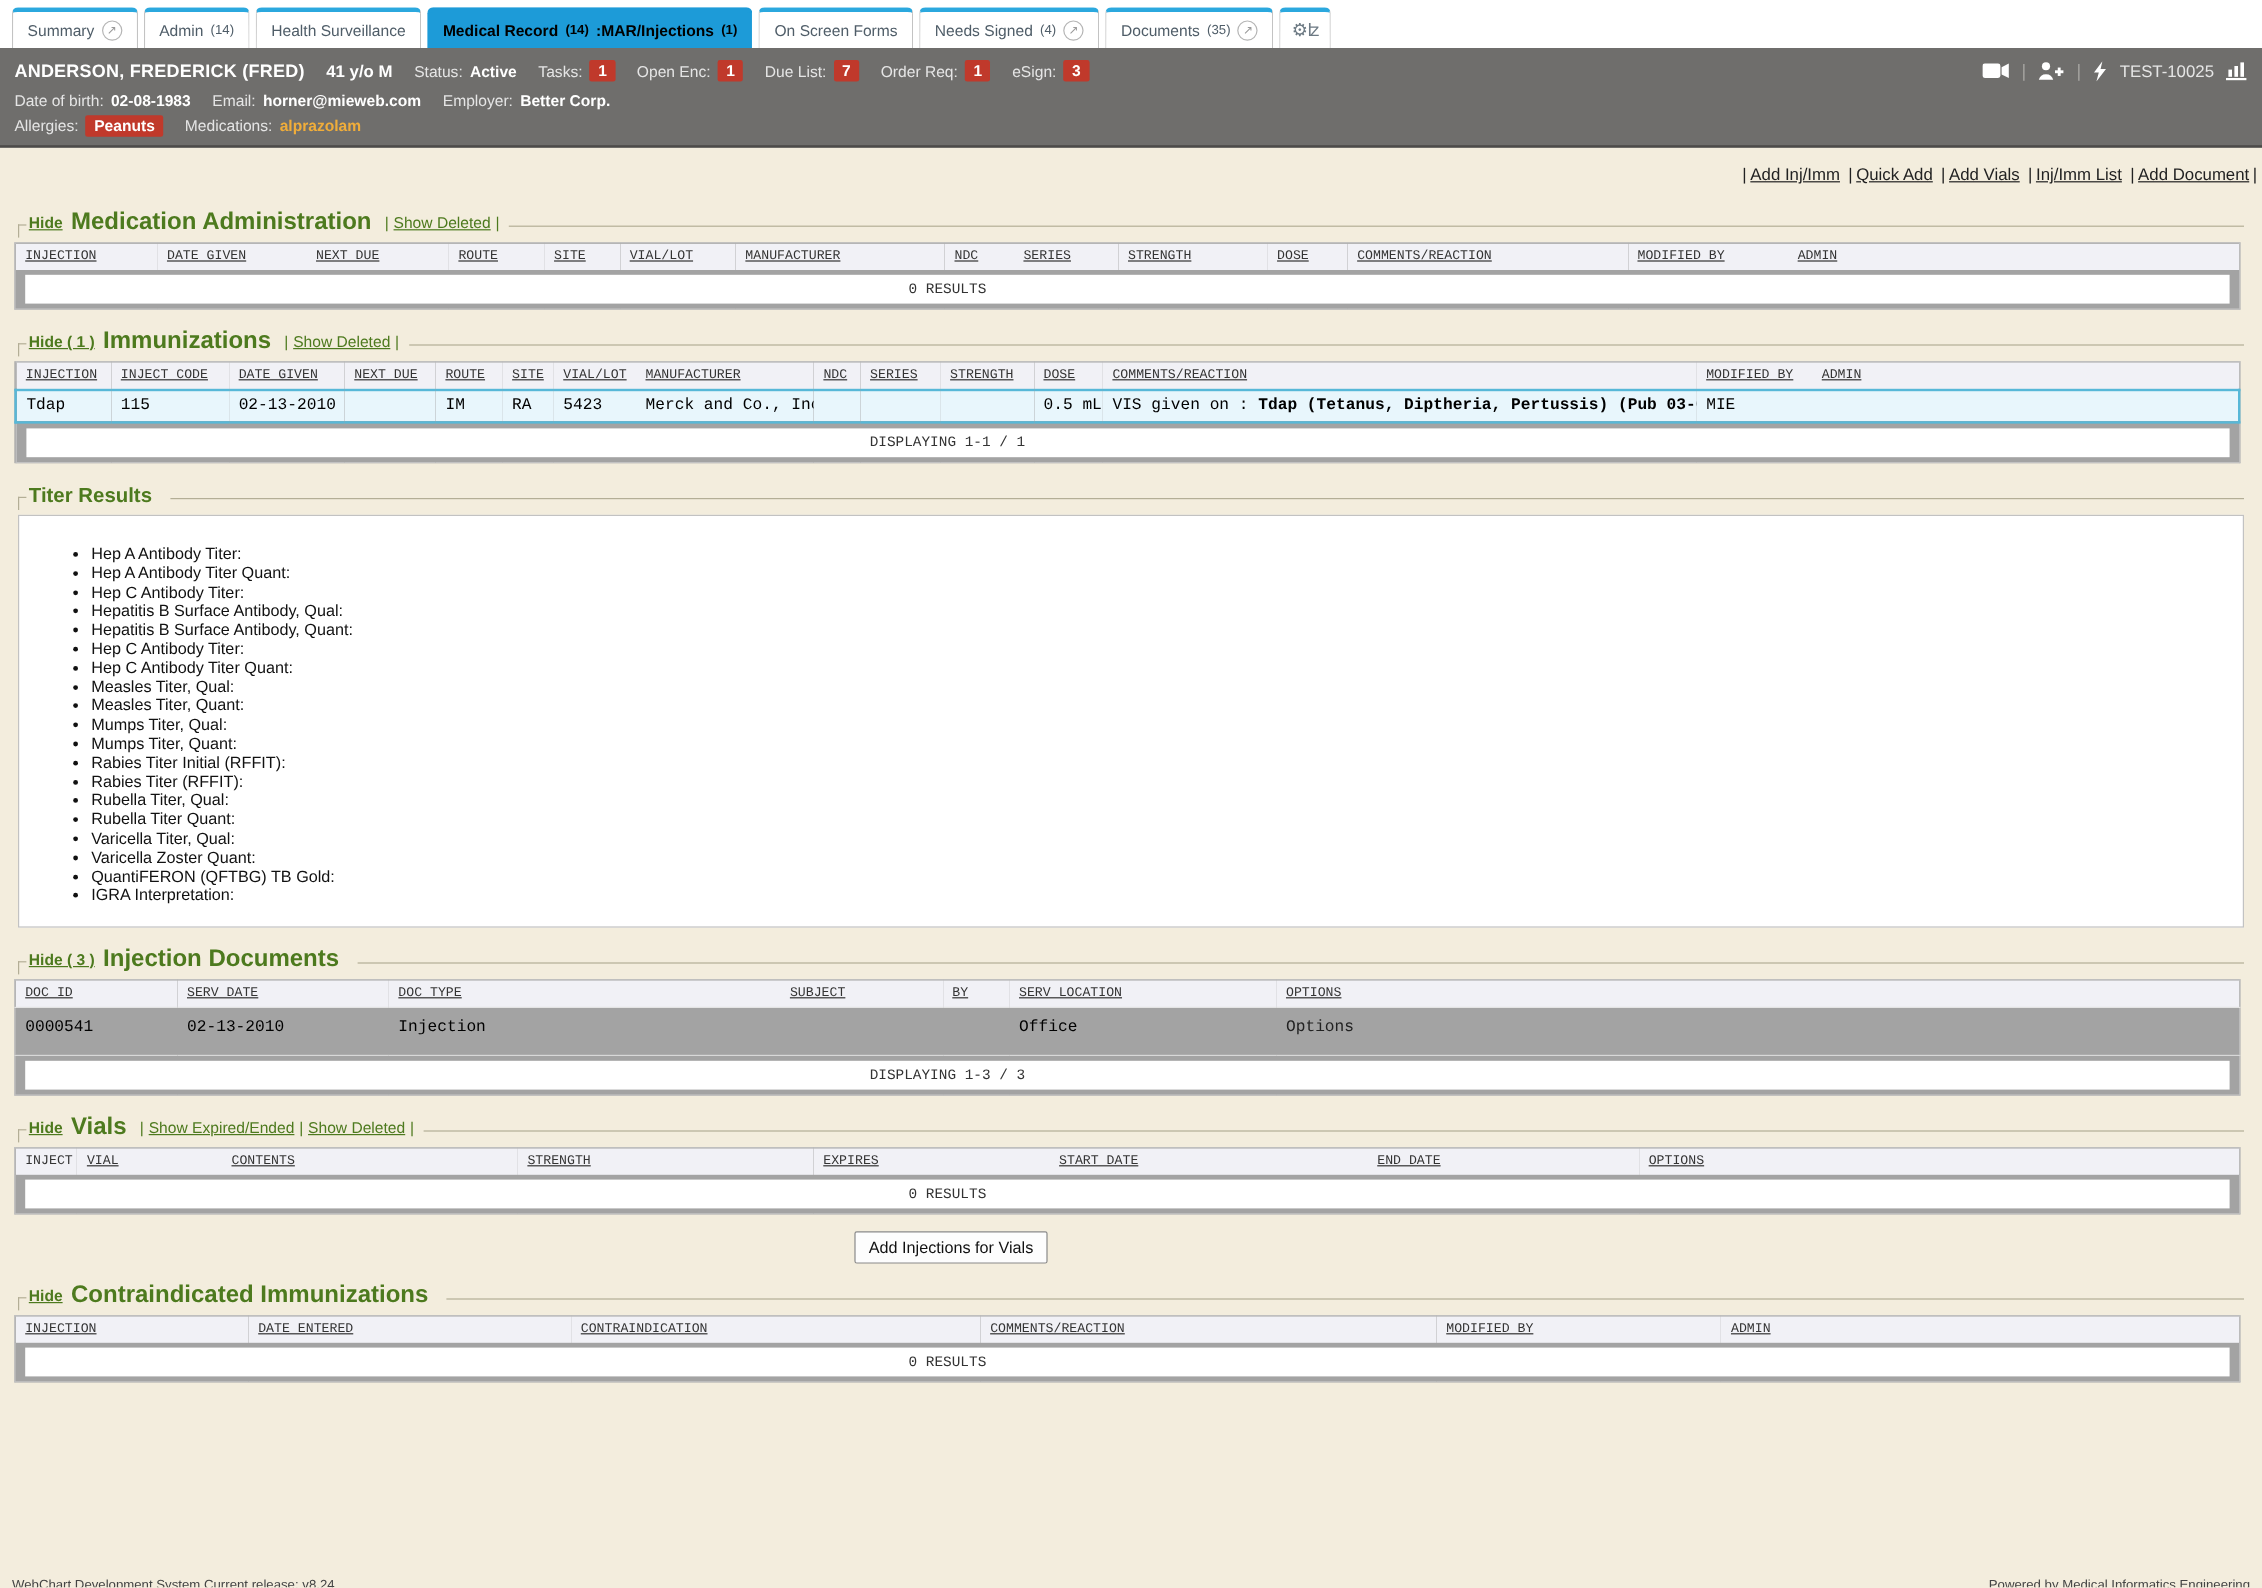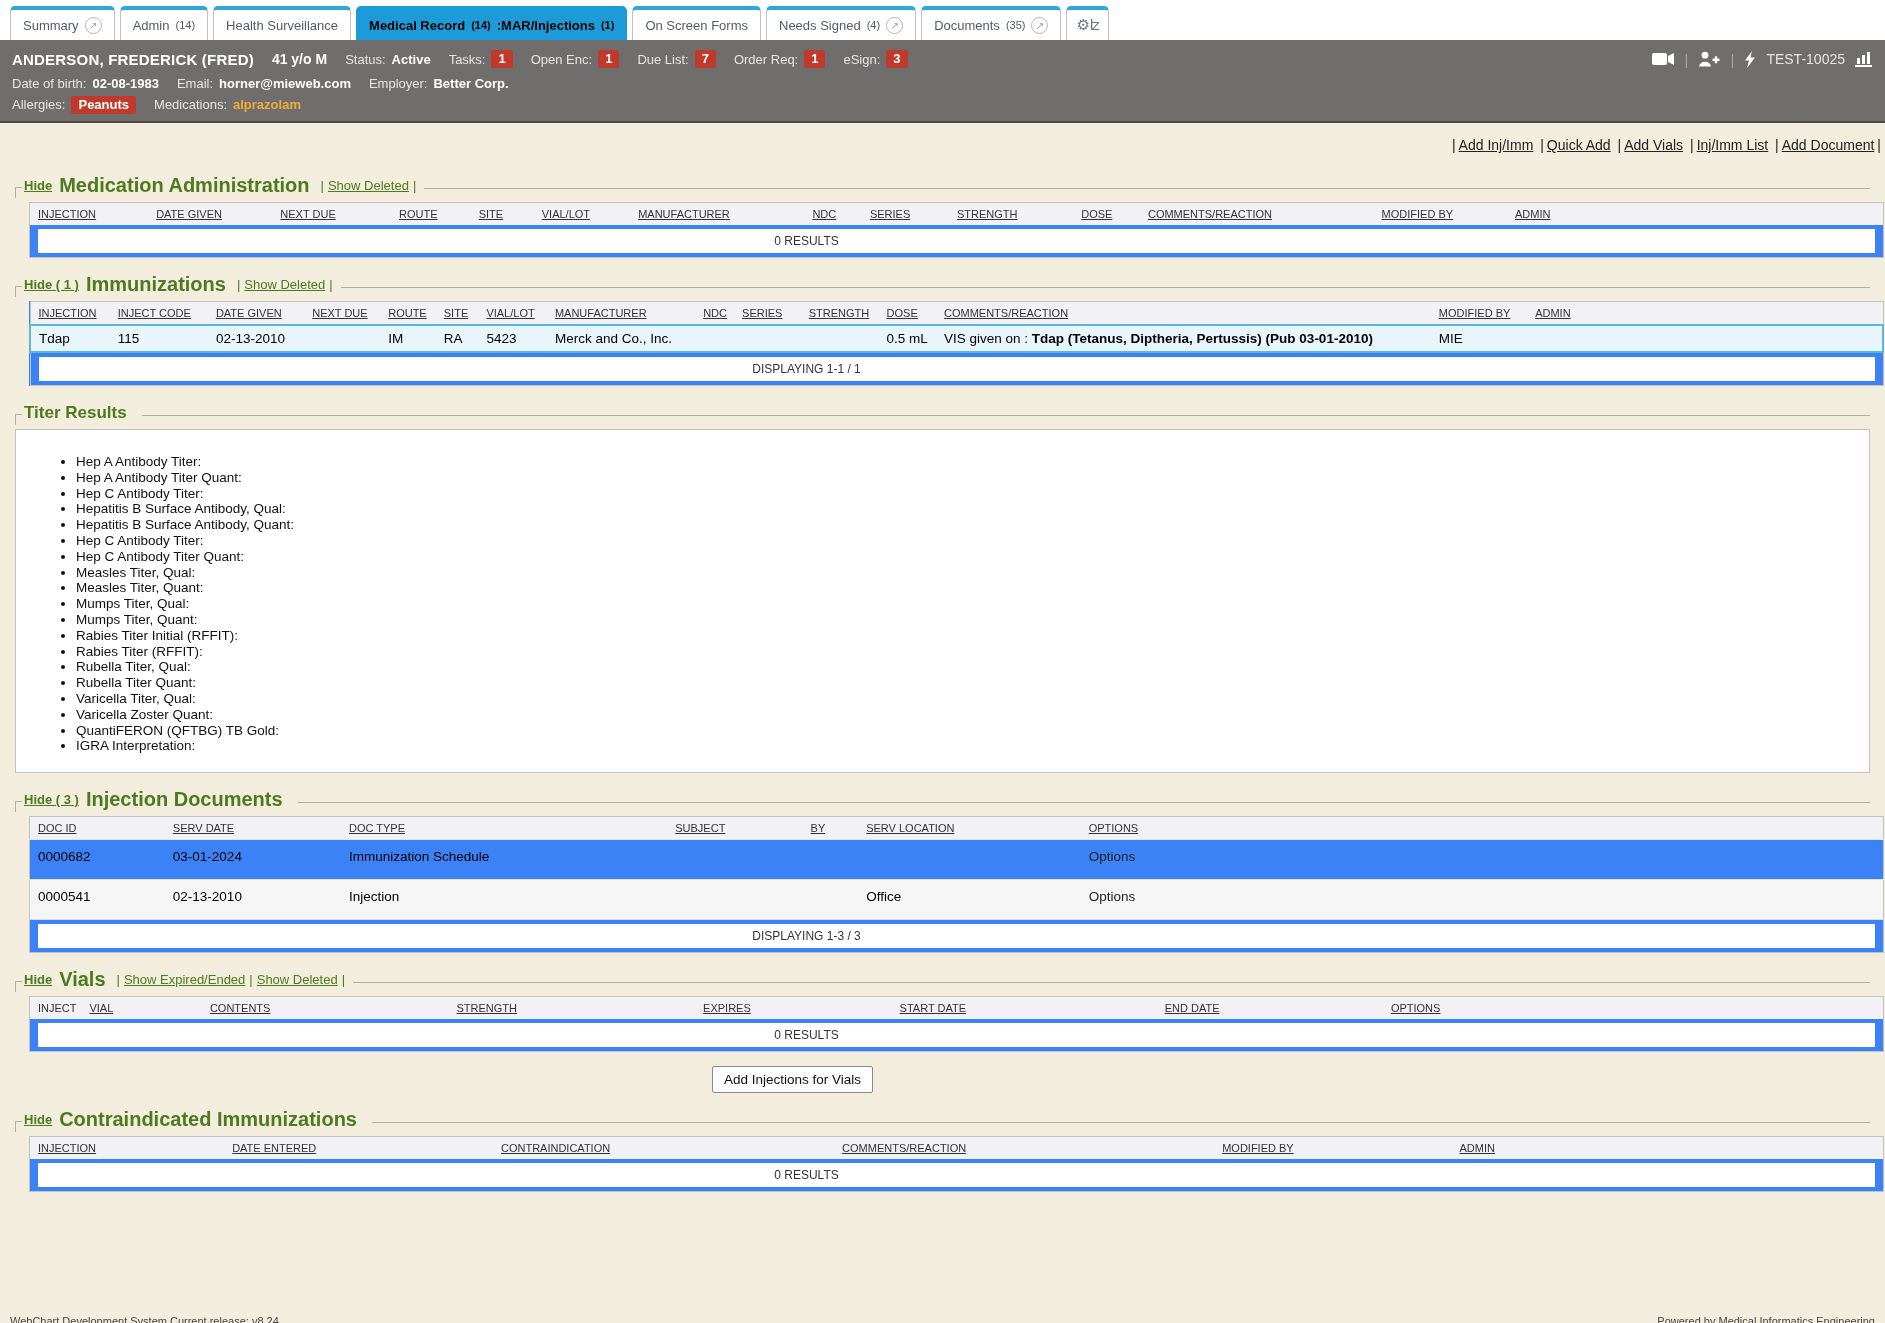--- a/index.html
+++ b/index.html
@@ -66,22 +66,22 @@
   .sec-corner { width:7px; height:11px; border-left:1px solid #b3ae96; border-top:1px solid #b3ae96; margin-right:2px; margin-top:14px; flex:0 0 auto; }
   .hide-link { color:#4d7a1e; font-weight:bold; font-size:13px; text-decoration:underline; cursor:pointer; white-space:nowrap; }
   .sec-title { color:#4d7a1e; font-size:20px; font-weight:bold; margin:0 7px; white-space:nowrap; }
   .sec-title.small { font-size:17px; margin-left:0; }
   .sec-link { color:#4d7a1e; font-size:13px; text-decoration:underline; cursor:pointer; white-space:nowrap; }
   .sec-link::before { content:"| "; display:inline-block; margin:0 4px; }
   .sec-link:last-of-type::after { content:" |"; display:inline-block; margin-left:4px; }
   .sec-rule { flex:1; border-top:1px solid #b3ae96; margin-left:8px; margin-top:6px; }
 
   table.grid {
-    width:calc(100% - 30px); margin:4px 15px 0 29px; border-collapse:collapse;
-    background:#3b82f6; border:1px solid #c2c2c2; table-layout:fixed;
+    width:calc(100% - 30px); margin:4px 15px 0 12px; border-collapse:collapse;
+    background:#a3a3a3; border:1px solid #c2c2c2; table-layout:fixed;font-family:Liberation Mono, monospace;
   }
   table.grid th {
     background:#f1f1f6; font-size:11px; font-weight:normal; color:#333;
     text-align:left; padding:5px 8px; white-space:nowrap; overflow:hidden;
   }
   table.grid th .col-label { text-decoration:underline; cursor:pointer; }
   table.grid td { font-size:13.5px; padding:4px 8px; overflow:hidden; white-space:nowrap; }
   .center-bar { text-align:center; padding:5px 300px 5px 0; font-size:12px; color:#333; background:#fff; }
   td.bar-cell { padding:0; }
   .t-vials th:first-child .col-label { text-decoration:none; cursor:default; }
@@ -501,29 +501,20 @@
 
         <th><span class="col-label">SERV LOCATION</span></th>
 
         <th><span class="col-label">OPTIONS</span></th>
 
     </tr>
   </thead>
   <tbody>
 
 
-      <tr class="doc-row">
-        <td>0000682</td>
-        <td>03-01-2024</td>
-        <td>Immunization Schedule</td>
-        <td></td>
-        <td></td>
-        <td></td>
-        <td class="opt-cell"><a class="opt-link">Options</a></td>
-      </tr>
 
       <tr class="doc-row">
         <td>0000541</td>
         <td>02-13-2010</td>
         <td>Injection</td>
         <td></td>
         <td></td>
         <td>Office</td>
         <td class="opt-cell"><a class="opt-link">Options</a></td>
       </tr>

